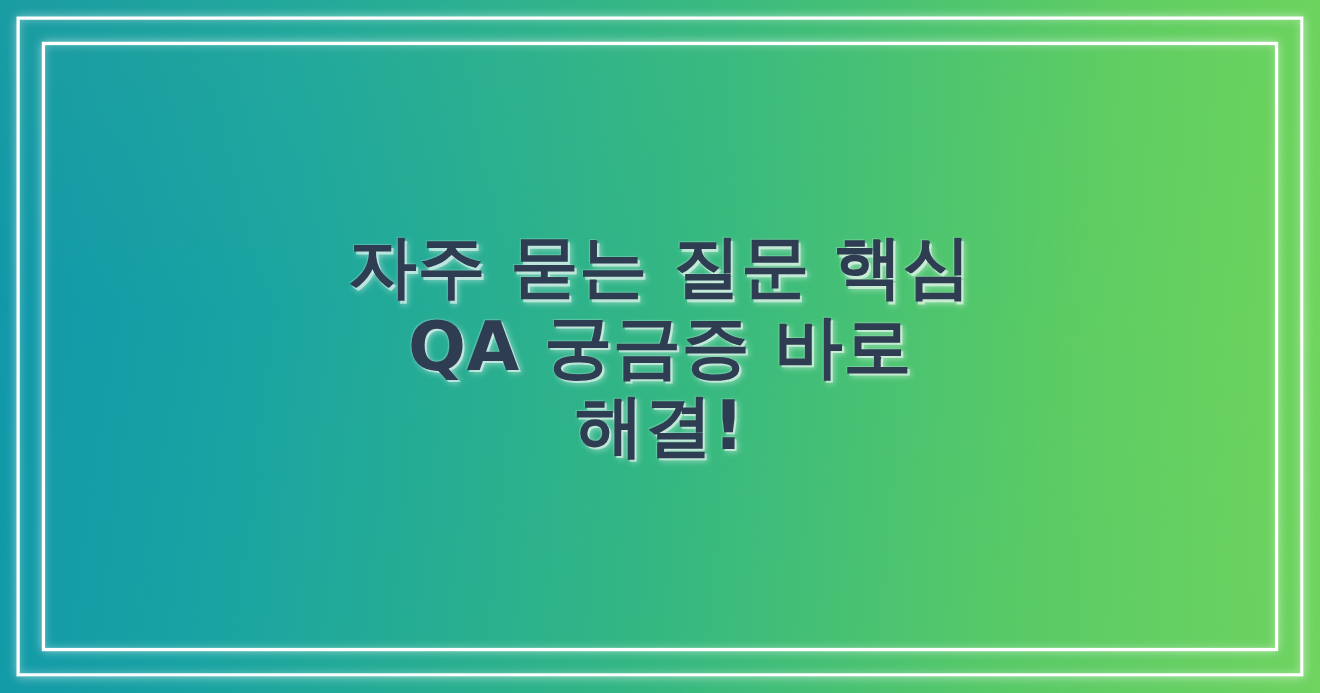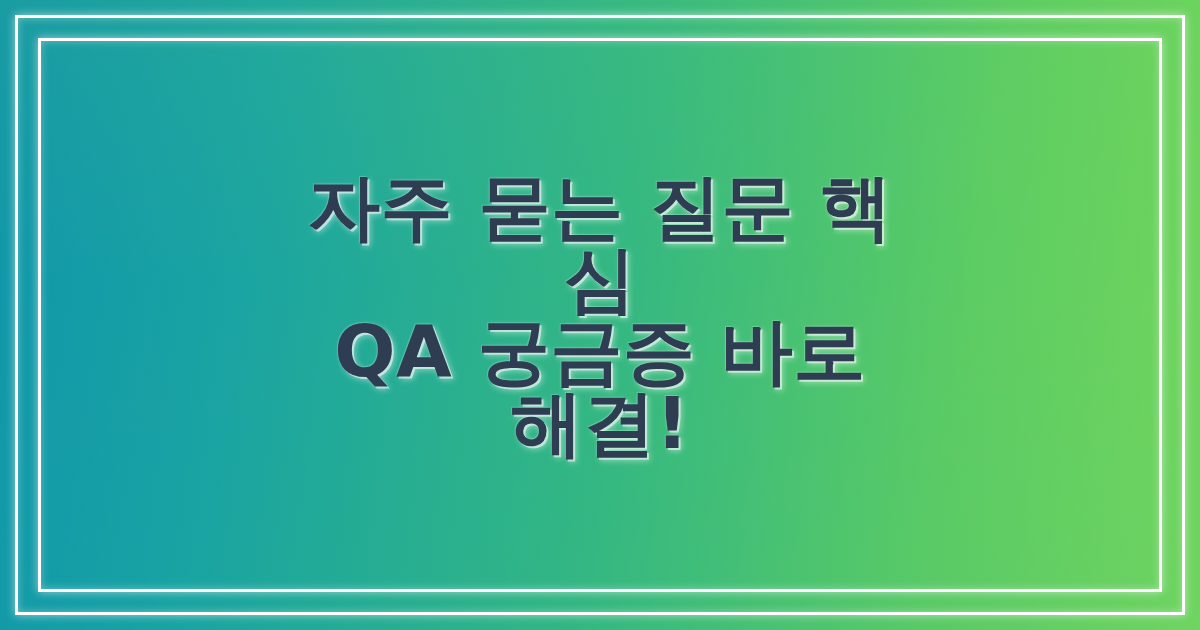--- a/index.html
+++ b/index.html
@@ -61,21 +61,21 @@
     display: flex;
     align-items: center;
     justify-content: center;
   }
 
   .headline {
     margin: 0;
     width: 620px;
     text-align: center;
     font-family: "DejaVu Sans", "Liberation Sans", sans-serif;
-    font-size: 72px;
+    font-size: 62px;
     line-height: 72px;
     font-weight: 700;
     letter-spacing: 0.5px;
     color: #2e3d52;
     text-shadow:
        2px 2px 0 rgba(255,255,255,0.55),
        3px 3px 6px rgba(255,255,255,0.45),
       -1px -1px 0 rgba(255,255,255,0.18);
     white-space: pre-line;
   }

